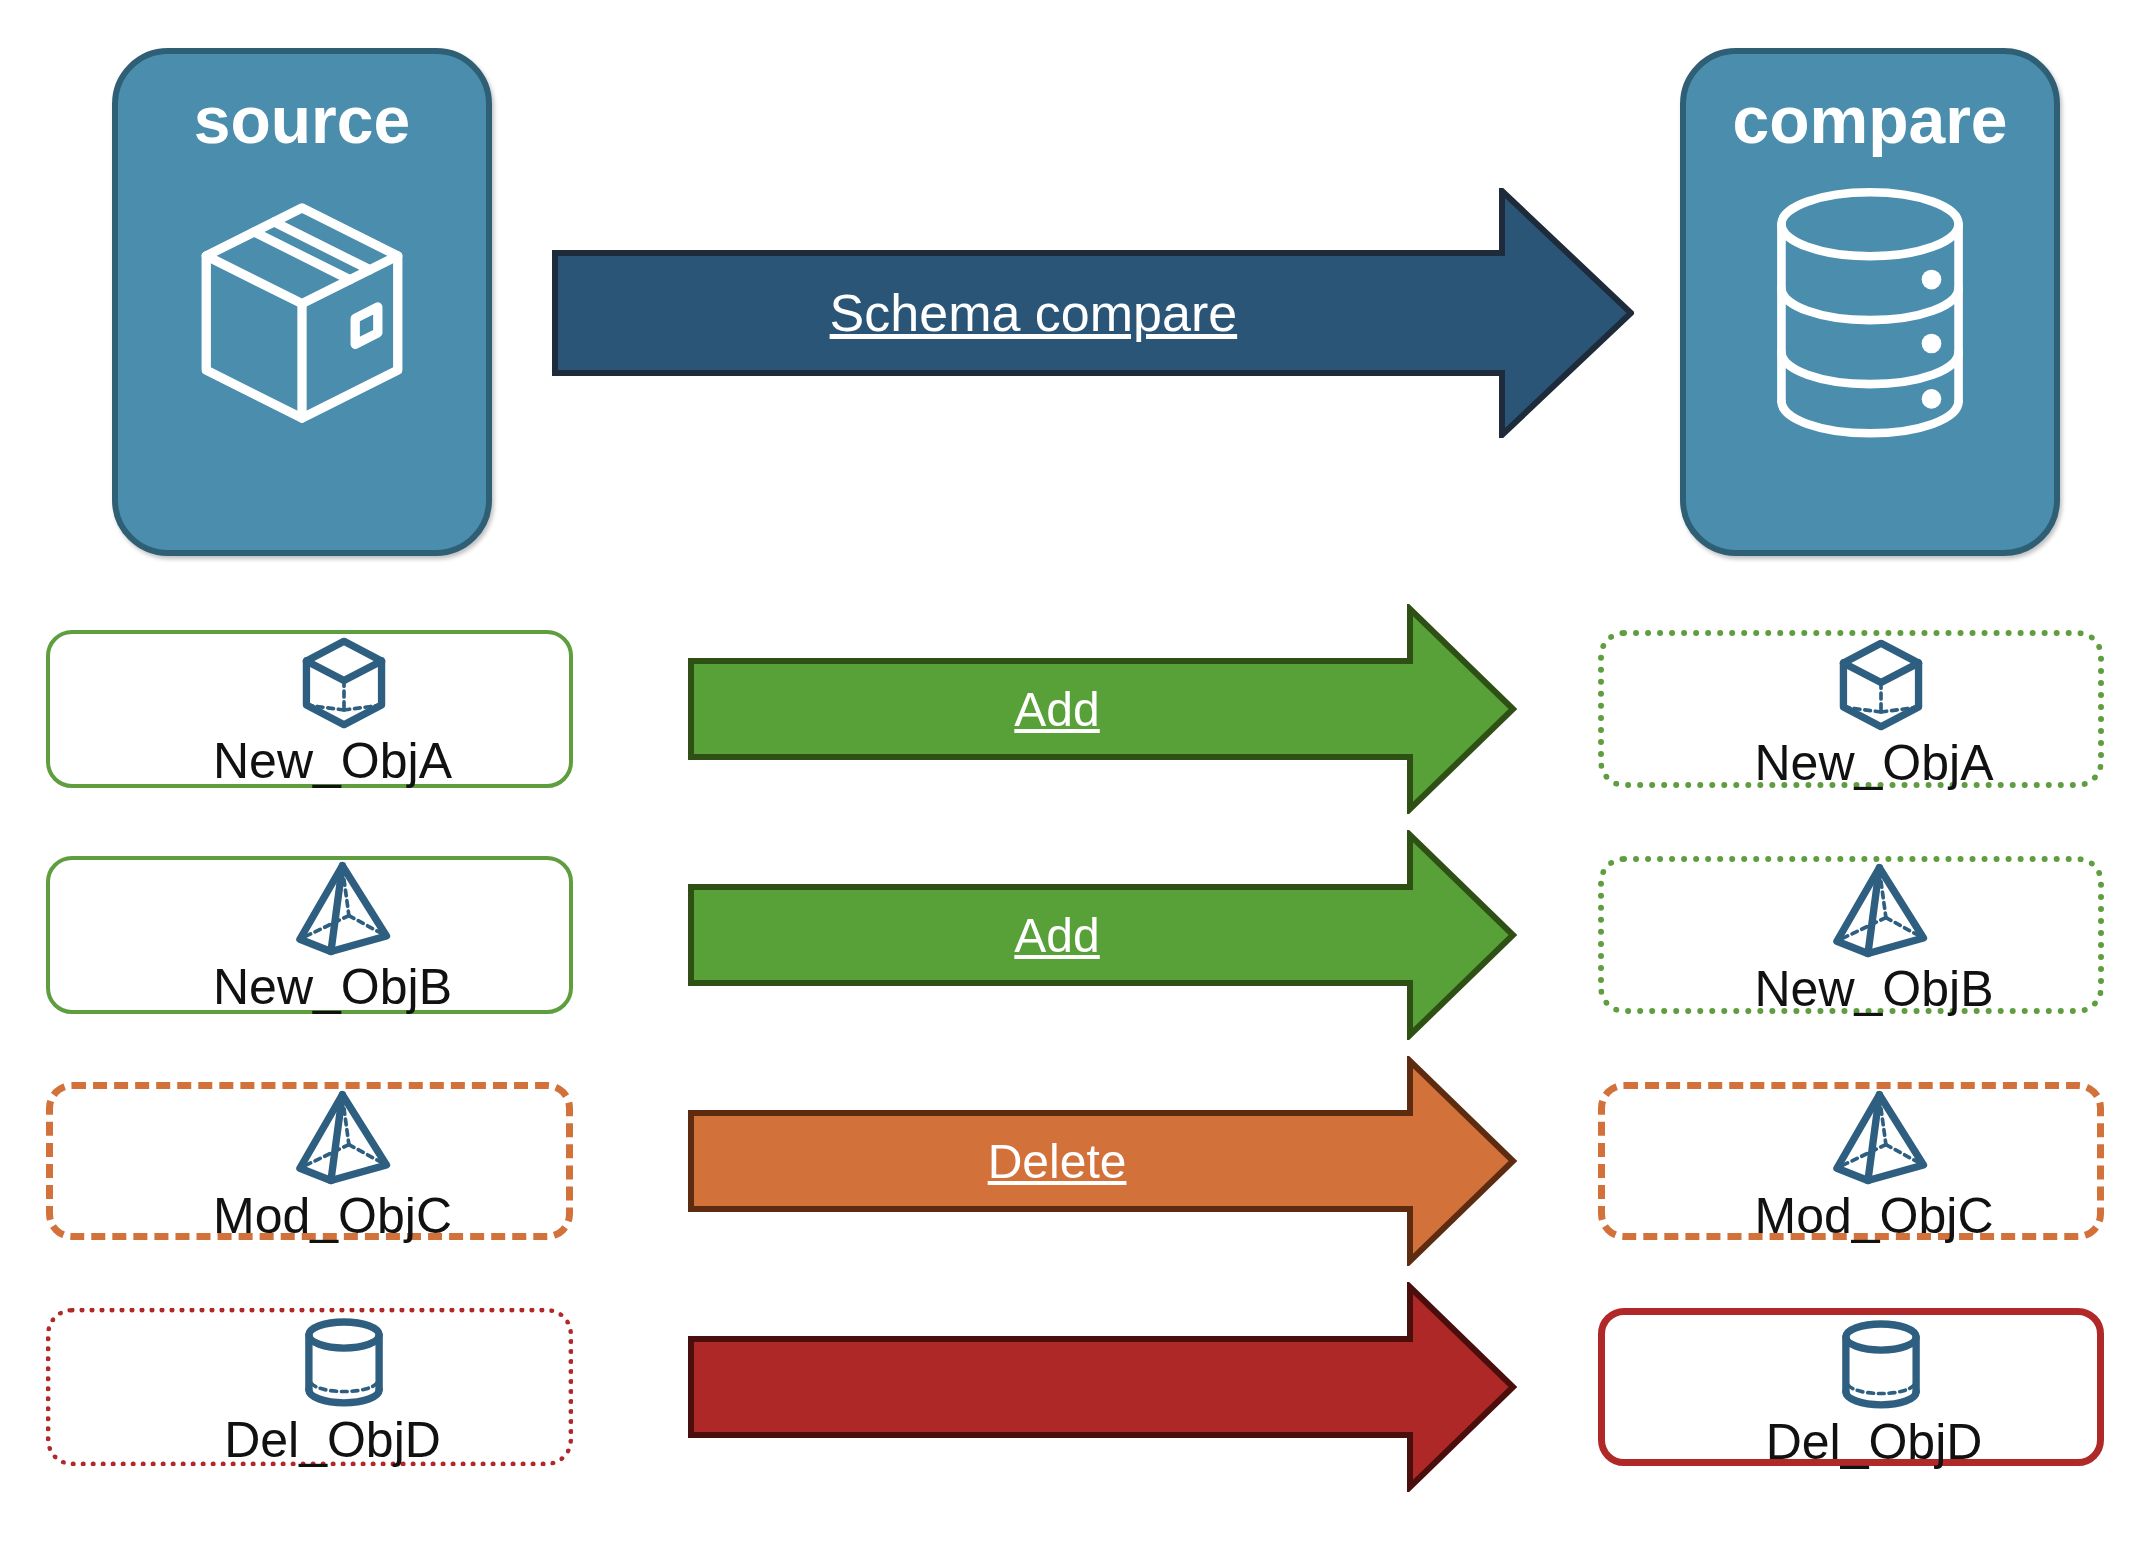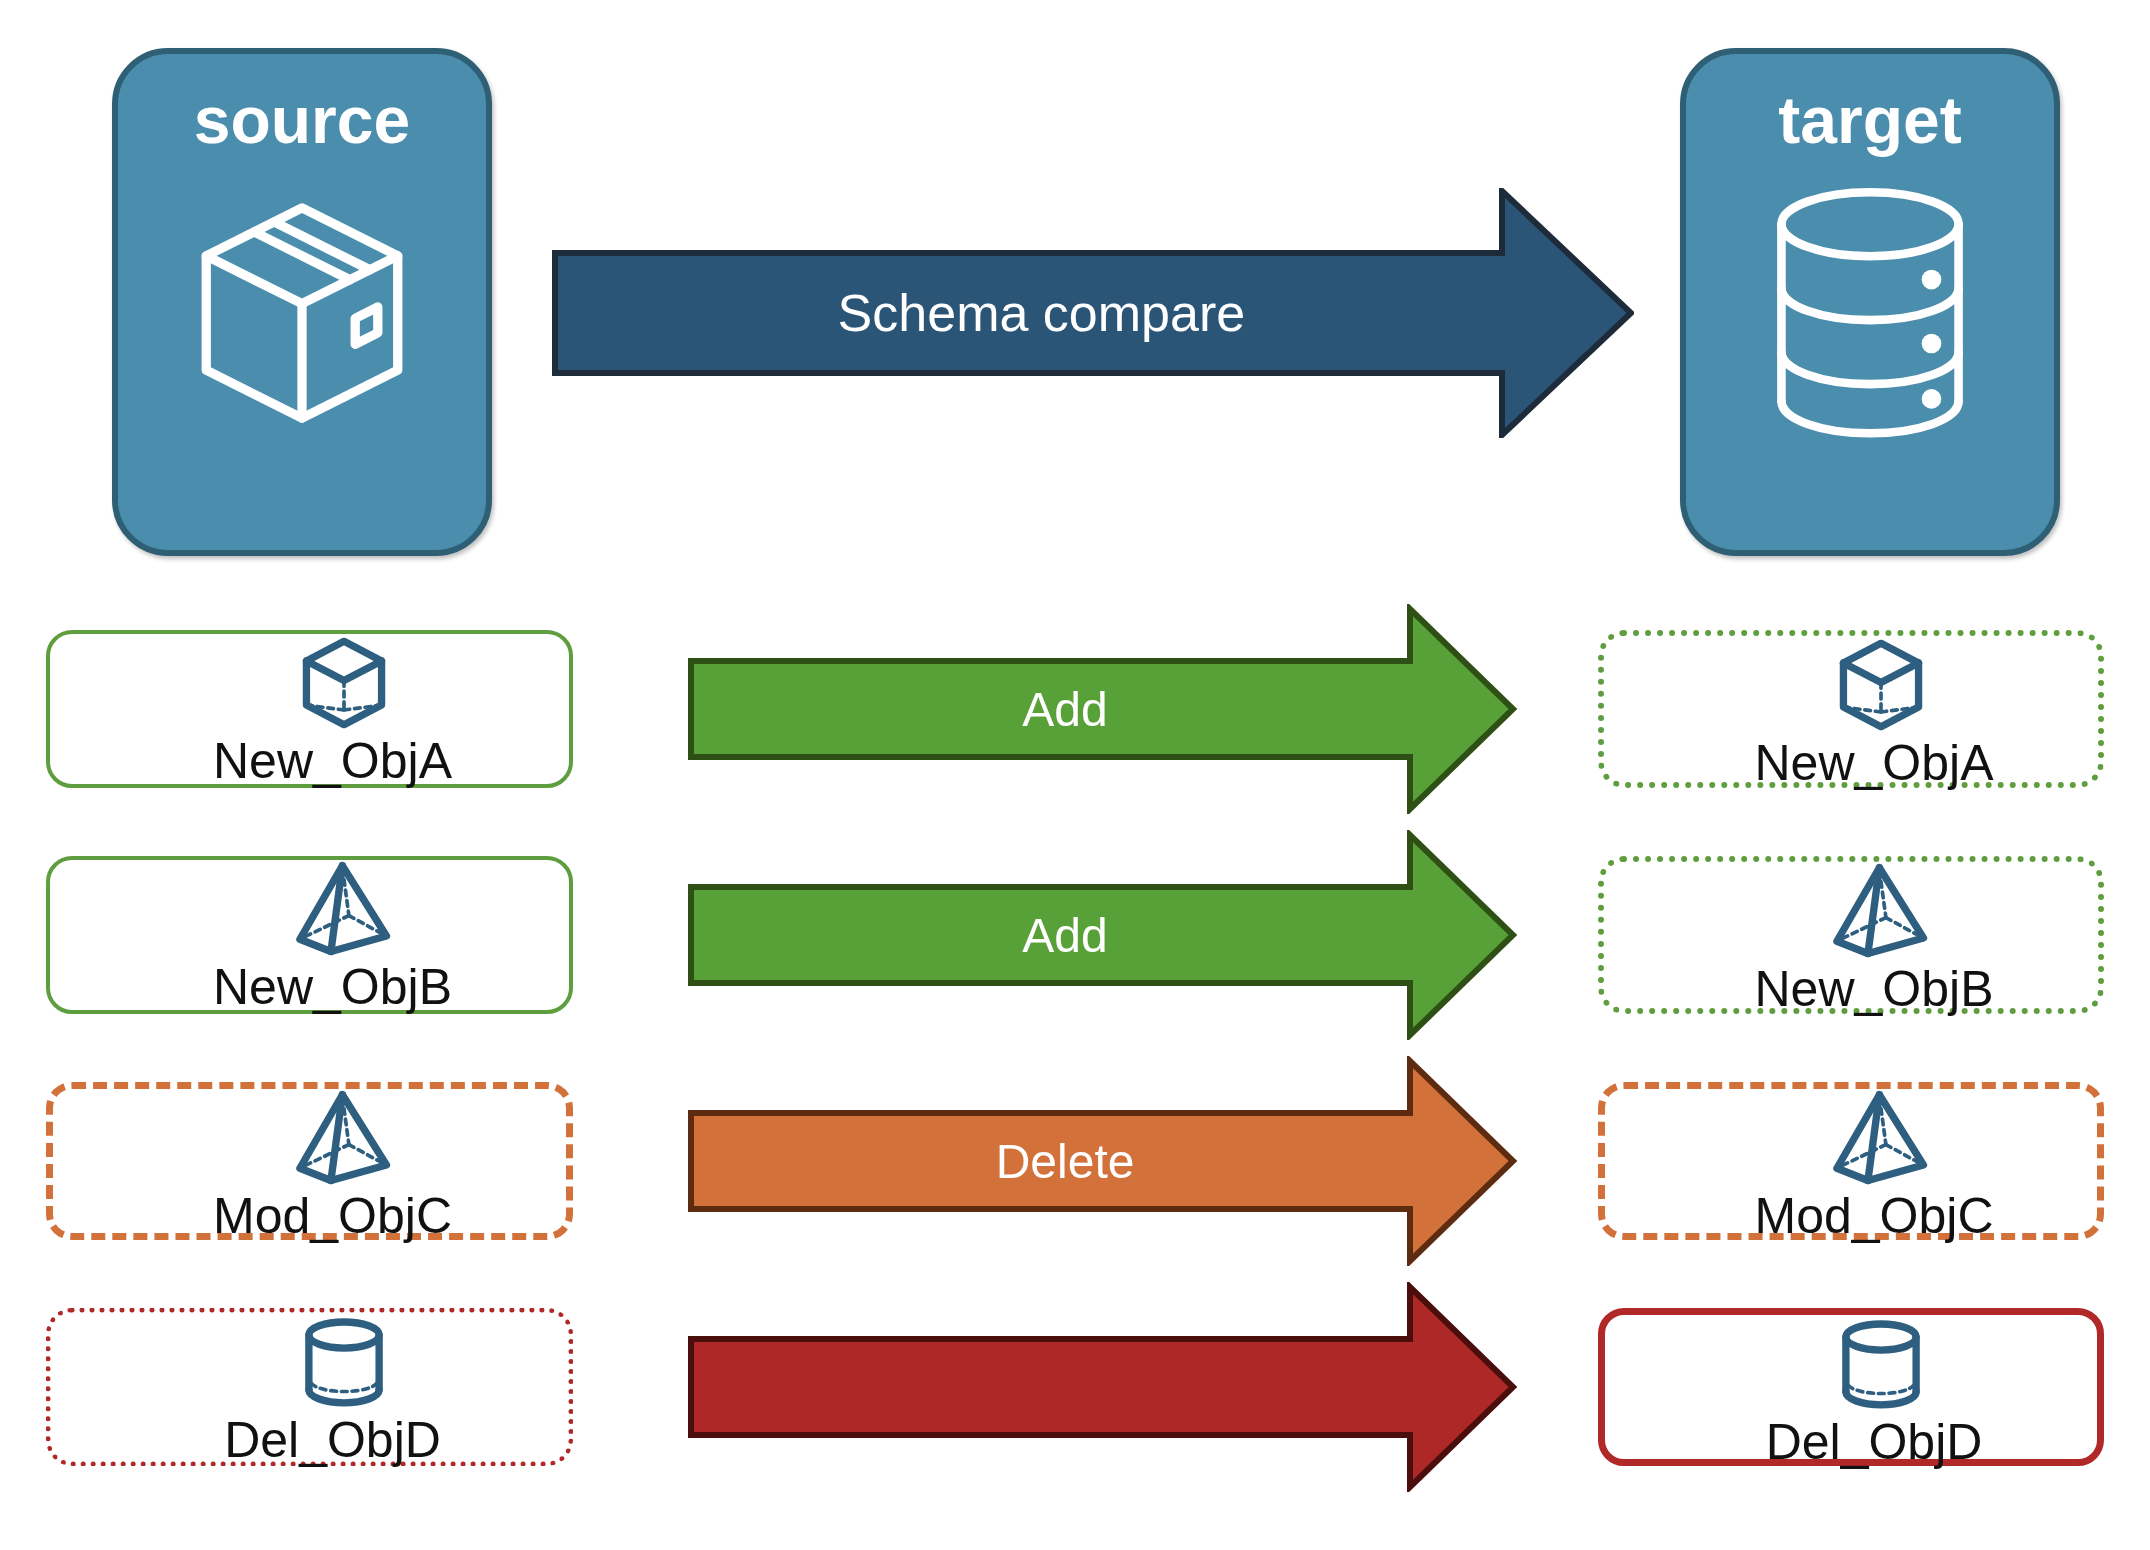--- a/index.html
+++ b/index.html
@@ -26,23 +26,23 @@
   .arrow { position:absolute; }
   .arrow svg { position:absolute; left:0; top:0; width:100%; height:100%; }
   .arrow polygon { stroke-width:6; stroke-linejoin:miter; }
   .compare-arrow { left:552px; top:188px; width:1082px; height:250px; }
   .compare-arrow polygon { fill:var(--compare_fill); stroke:var(--compare_border); }
   .row-arrow { left:688px; width:830px; height:210px; }
   .arrow-add polygon { fill:var(--add_fill); stroke:var(--add_border); }
   .arrow-update polygon { fill:var(--update_fill); stroke:var(--update_border); }
   .arrow-delete polygon { fill:var(--delete_fill); stroke:var(--delete_border); }
   .arrow-label {
-    position:absolute; left:16px; top:0; height:100%; width:87%;
+    position:absolute; left:8px; top:0; height:100%; width:87%;
     display:flex; align-items:center; justify-content:center;
-    color:var(--arrow_text); font-size:48px;
+    color:var(--arrow_text); font-size:48px;text-decoration:underline;
   }
   .compare-arrow .arrow-label { width:87.5%; font-size:52px; }
 
   
   .obj-card {
     position:absolute; height:158px; box-sizing:border-box; background:#ffffff;
     border-radius:26px; display:flex; align-items:center;flex-direction:column;
   }
   .obj-left  { left:46px;  width:527px; }
   .obj-right { left:1598px; width:506px; }
@@ -69,21 +69,21 @@
       <path d="M100 18 L172 54 L172 140 L100 176 L28 140 L28 54 Z"></path>
       <path d="M28 54 L100 90 L172 54"></path>
       <path d="M100 90 L100 176"></path>
       <path d="M64 36 L136 72"></path>
       <path d="M79 28.5 L151 64.5"></path>
       <path d="M140 101 L157 92.5 L157 112 L140 120.5 Z"></path>
     </svg>
   </div>
 
   <div class="node target-node">
-    <div class="node-title">target</div>
+    <div class="node-title">compare</div>
     <svg class="node-icon" width="246" height="284" viewBox="0 0 200 230">
       <ellipse cx="100" cy="42" rx="72" ry="26"></ellipse>
       <path d="M28 42 L28 186"></path>
       <path d="M172 42 L172 186"></path>
       <path d="M28 94 A72 26 0 0 0 172 94"></path>
       <path d="M28 146 A72 26 0 0 0 172 146"></path>
       <path d="M28 186 A72 26 0 0 0 172 186"></path>
       <circle class="dot" cx="150" cy="87" r="8"></circle>
       <circle class="dot" cx="150" cy="139" r="8"></circle>
       <circle class="dot" cx="150" cy="184" r="8"></circle>

